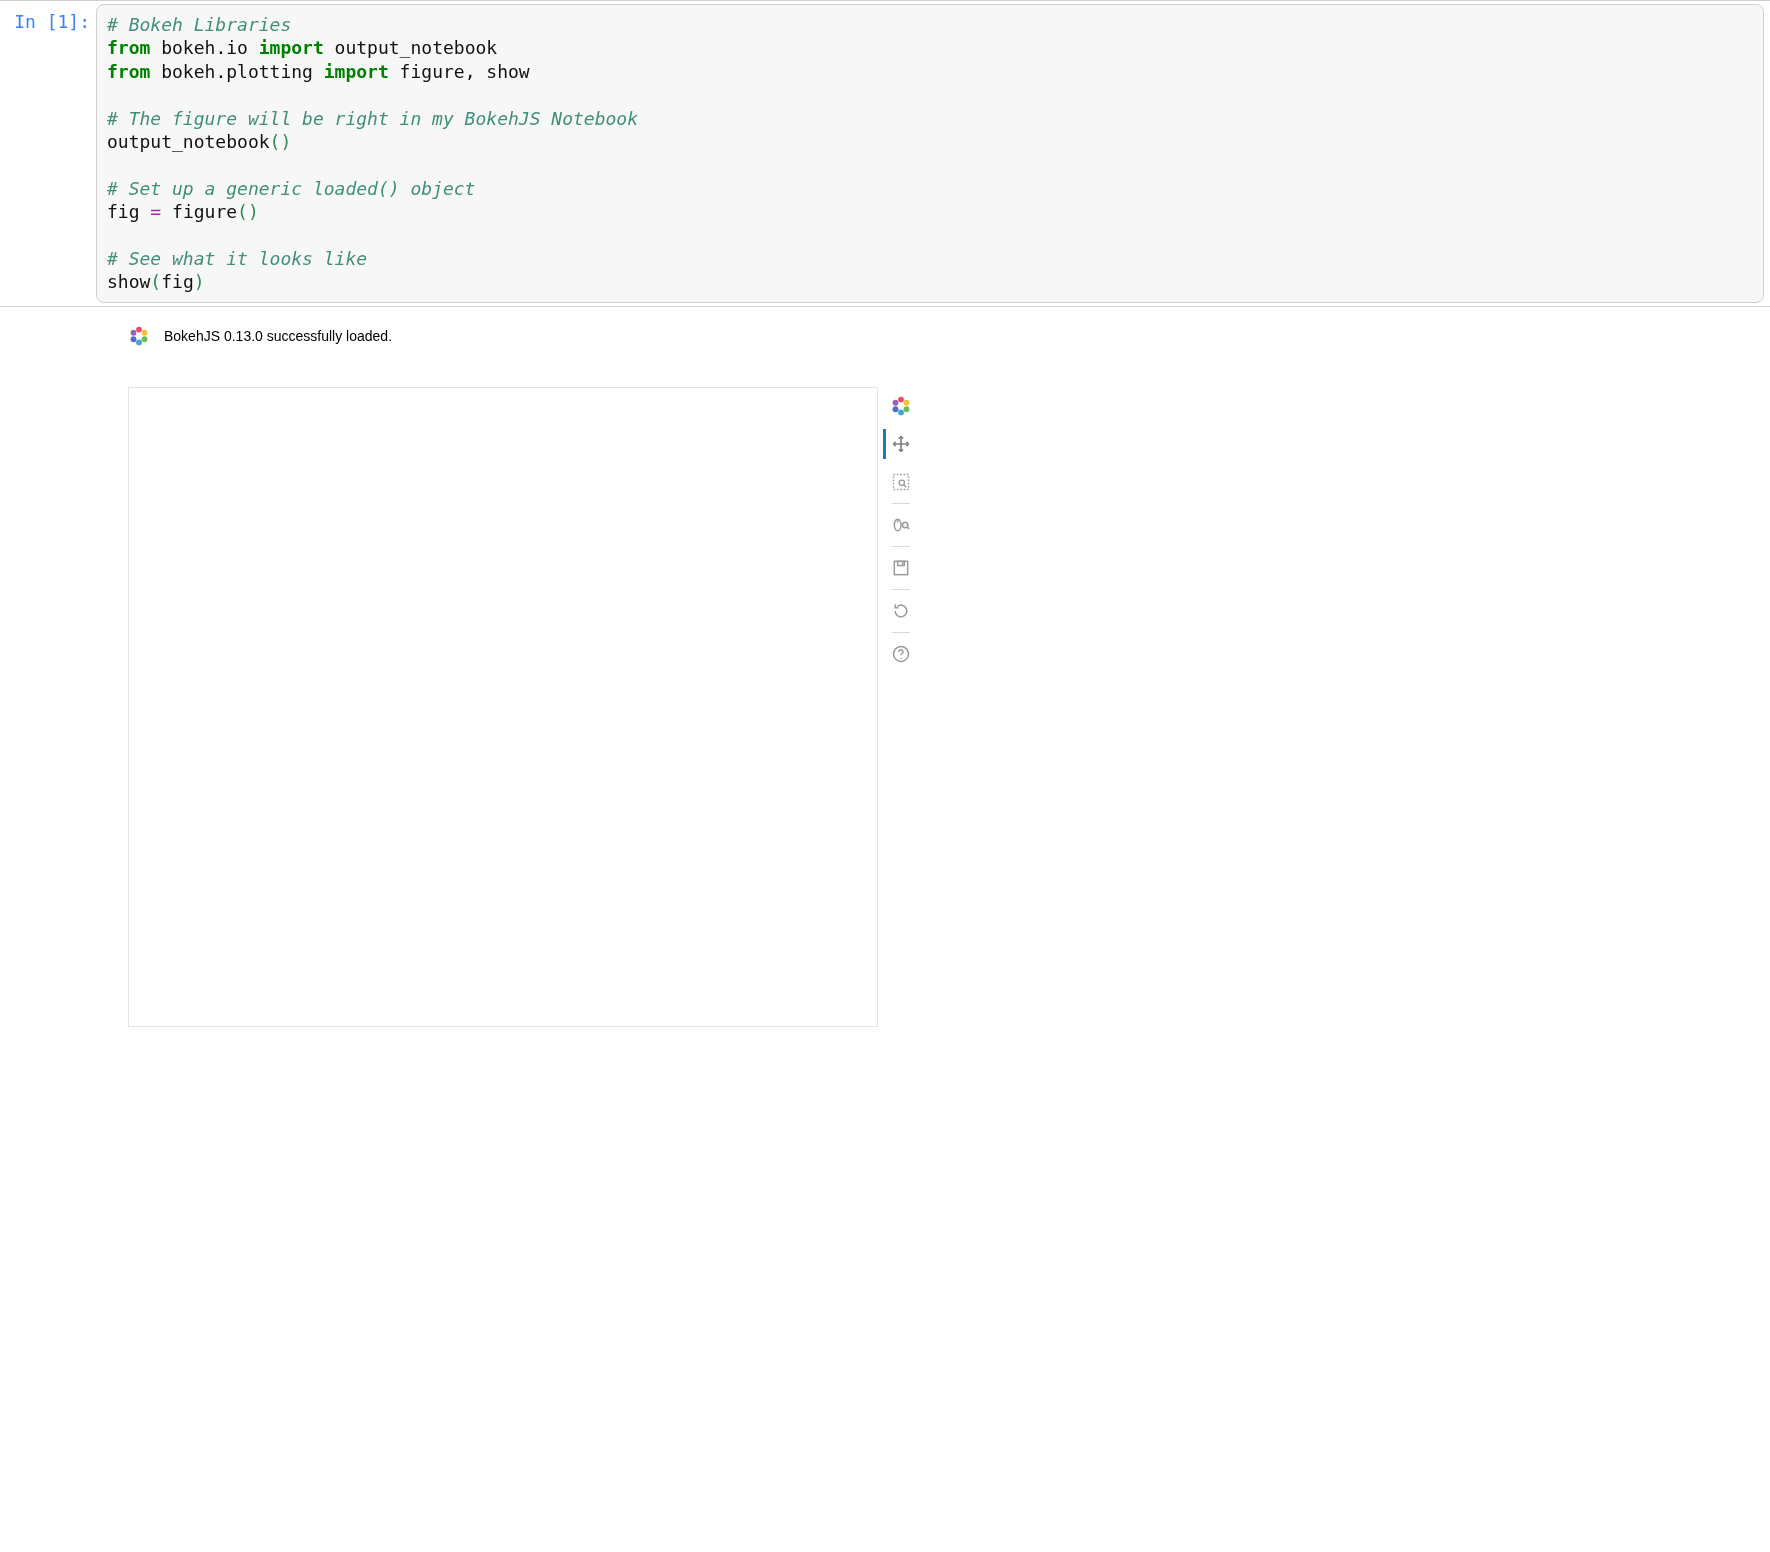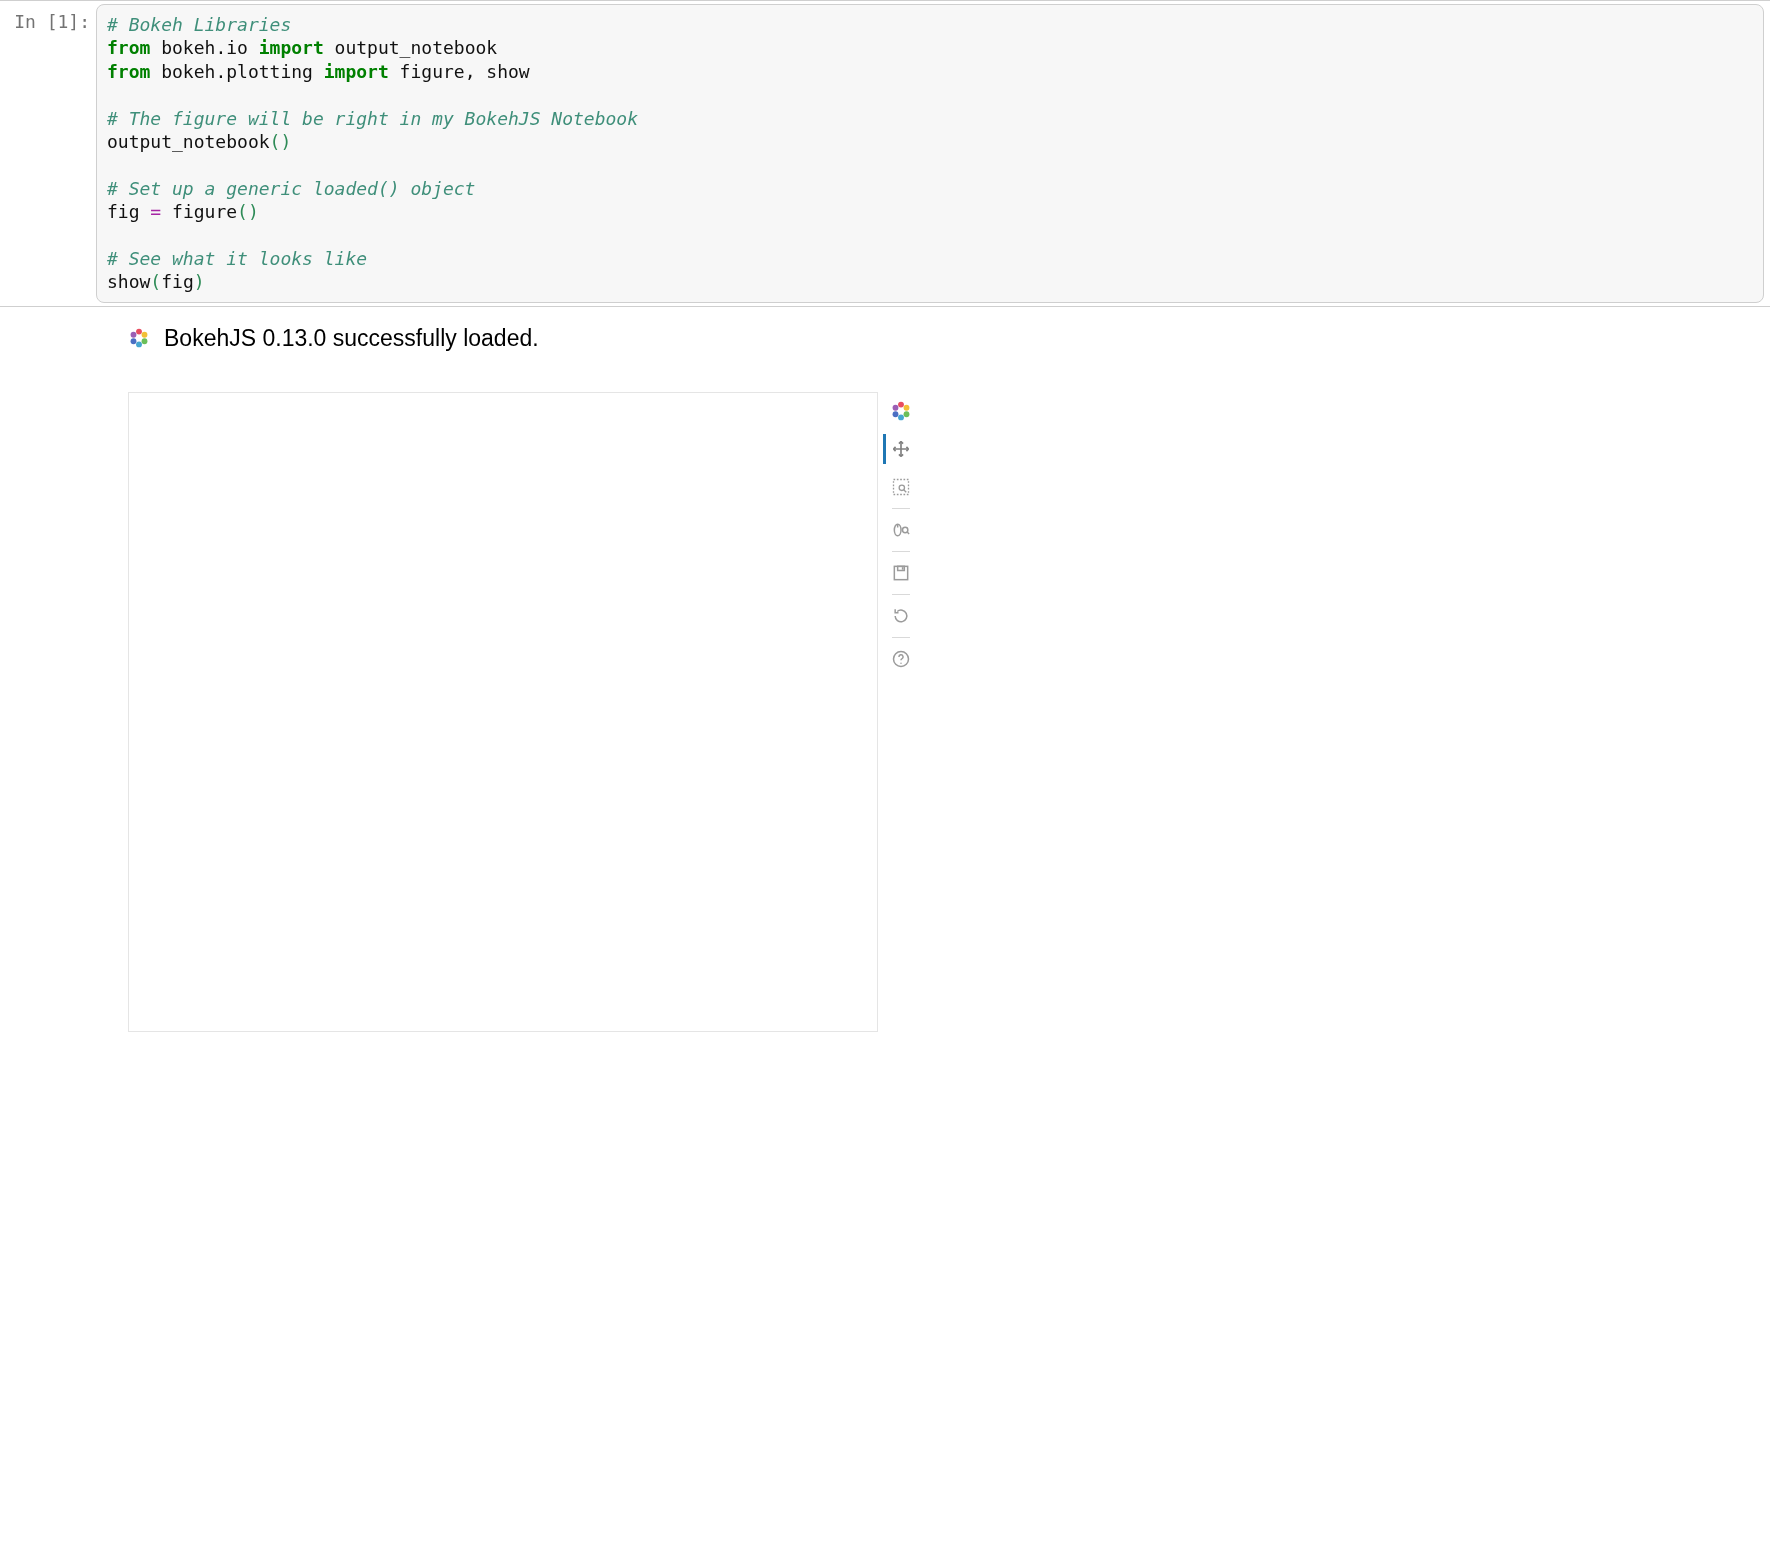--- a/index.html
+++ b/index.html
@@ -16,21 +16,21 @@
     border-top: 1px solid #cfcfcf;
     border-bottom: 1px solid #cfcfcf;
   }
   .prompt {
     width: 90px;
     flex: 0 0 90px;
     padding: 10px 6px 10px 0;
     text-align: right;
     font-family: "Menlo","Consolas","DejaVu Sans Mono",monospace;
     font-size: 18px;
-    color: #737373;
+    color: #3b82f6;
     user-select: none;
     background: #fff;
   }
   .input-area {
     flex: 1 1 auto;
     background: #f7f7f7;
     border: 1px solid #cfcfcf;
     border-radius: 8px;
     margin: 3px 6px 3px 0;
     padding: 8px 10px;
@@ -48,21 +48,21 @@
   .tok-op   { color: #a626a4; }
   .tok-paren{ color: #2e8b57; }
   .output-area {
     padding-left: 128px;
     padding-top: 18px;
   }
   .bk-msg {
     display: flex;
     align-items: center;
     gap: 14px;
-    font-size: 23px;
+    font-size: 14px;
     color: #000;
     margin-bottom: 40px;
   }
   .bokeh-logo {
     width: 22px; height: 22px; position: relative;
   }
   .bokeh-logo svg { width: 100%; height: 100%; display:block; }
   .plot-wrap {
     display: flex;
     align-items: flex-start;

